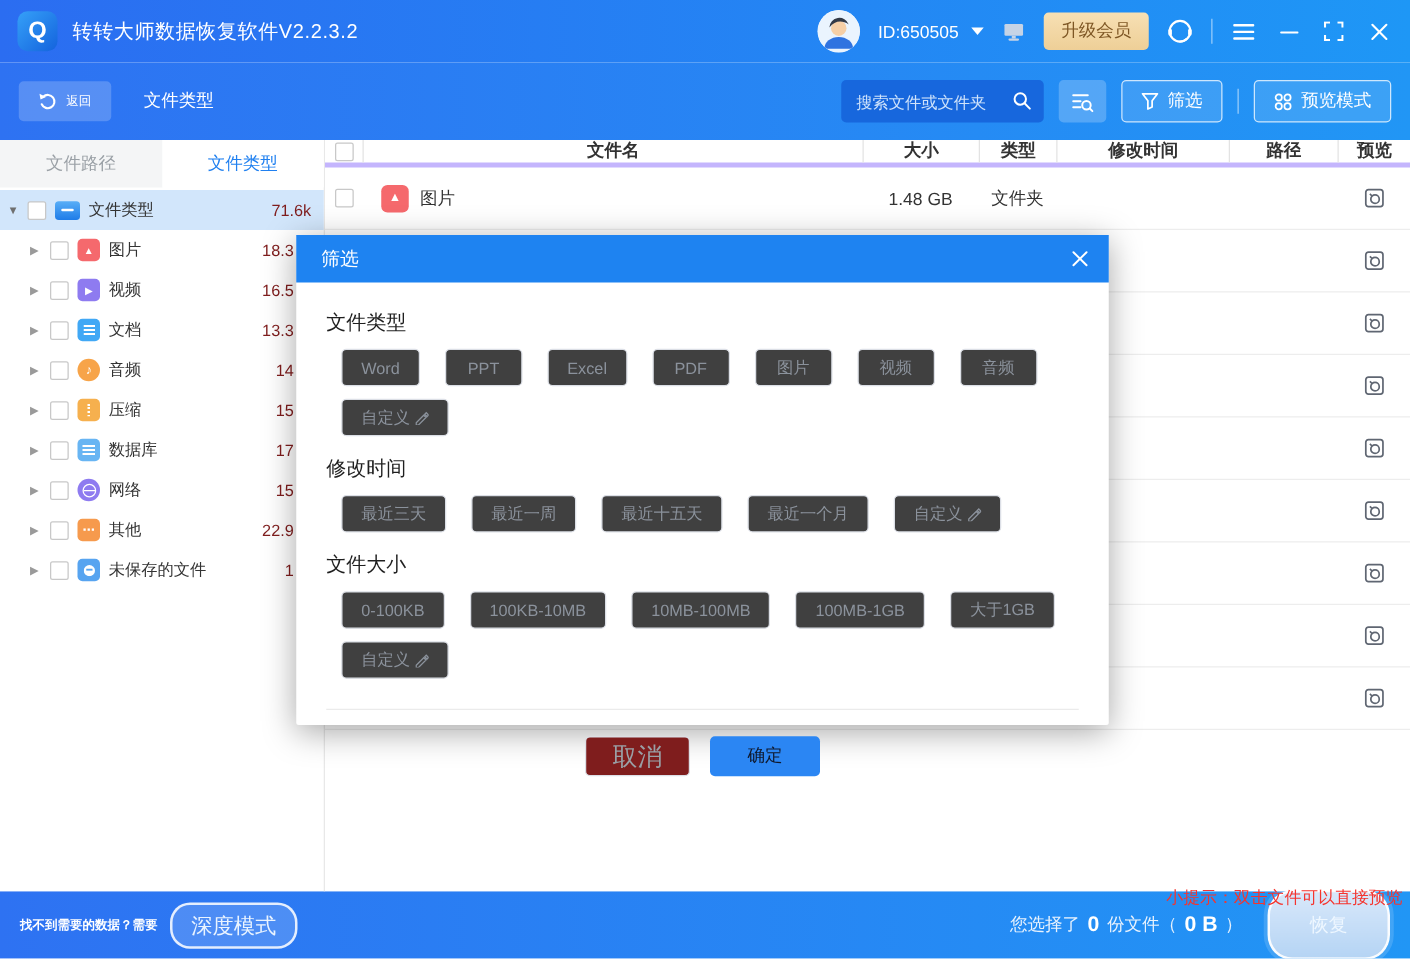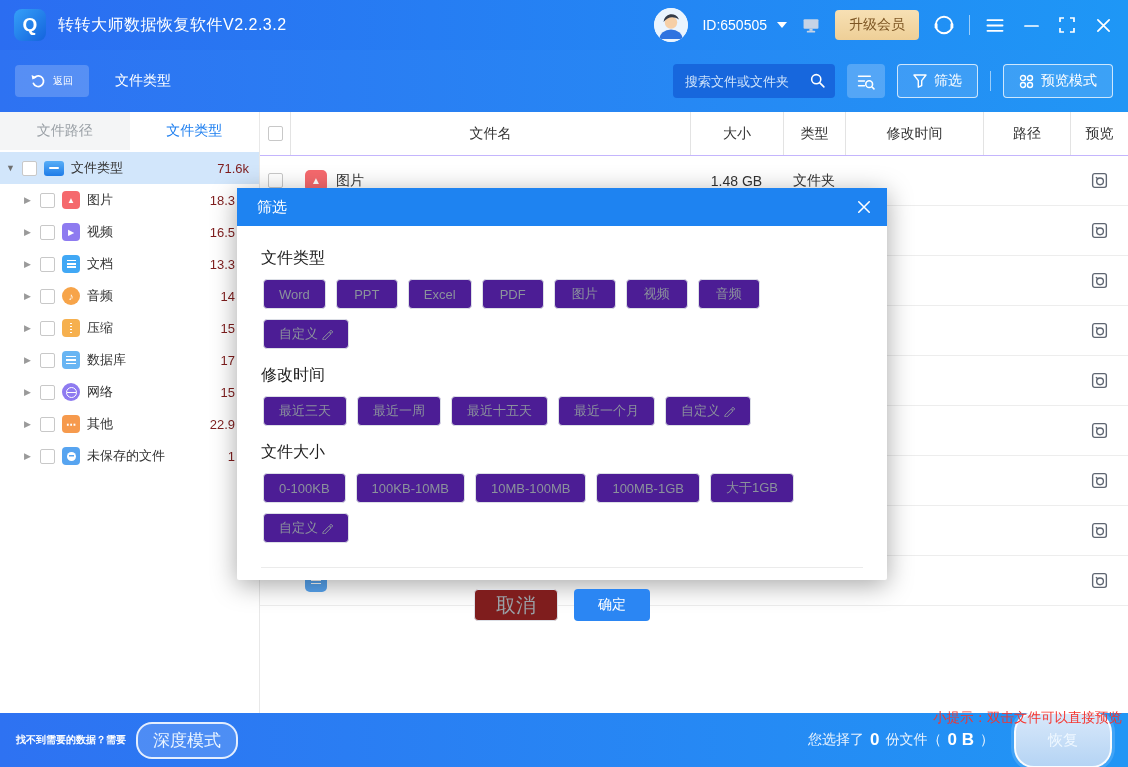--- a/index.html
+++ b/index.html
@@ -57,21 +57,21 @@
   .i-db { background:#68b5f3; } .i-db::before { content:""; width:10px; height:9px; background:repeating-linear-gradient(#fff 0 1.5px,transparent 1.5px 3.4px); }
   .i-net { background:#8e7bf0; border-radius:50%; } .i-net::before { content:""; width:9px; height:9px; border:1px solid #fff; border-radius:50%; background:linear-gradient(#fff,#fff) center/9px 1px no-repeat; }
   .i-other { background:#f69a4d; } .i-other::before { content:"⋯"; font-size:10px; font-weight:bold; }
   .i-unsaved { background:#57a4f0; } .i-unsaved::before { content:""; width:9px; height:9px; border-radius:50%; background:linear-gradient(#57a4f0,#57a4f0) center/5px 1.5px no-repeat,#fff; }
   .tlabel { flex:1; white-space:nowrap; overflow:hidden; }
   .tcount { margin-right:24px; color:#7f1d1d; }
   .tcount.first { margin-right:10px; }
 
   
   .table { flex:1; display:flex; flex-direction:column; background:#fff; }
-  .thead { display:flex; height:44px; border-bottom:1px solid #c4b5fd; align-items:stretch; }
+  .thead { display:flex; height:22px; border-bottom:4px solid #c4b5fd; align-items:stretch;font-weight:bold; }
   .hcell { display:flex; align-items:center; justify-content:center; font-size:14px; color:#333; border-left:1px solid #e3e3e3; }
   .hcell:first-child { border-left:none; }
   .c-cb { width:30px; flex:none; } .c-name { flex:1; } .c-size { width:93px; flex:none; }
   .c-type { width:62px; flex:none; } .c-mtime { width:138px; flex:none; } .c-path { width:87px; flex:none; } .c-prev { width:58px; flex:none; }
   .trow { display:flex; height:50px; border-bottom:1px solid #ededed; align-items:center; }
   .trow .cell { display:flex; align-items:center; justify-content:center; font-size:14px; color:#333; }
   .trow .c-name { justify-content:flex-start; padding-left:6px; }
   .fico { width:22px; height:22px; border-radius:5px; display:flex; align-items:center; justify-content:center; color:#fff; margin:0 9px 0 9px; flex:none; }
   .fico-image { background:#f5696d; } .fico-image::before { content:"▲"; font-size:10px; }
   .fico-blue { background:#57a4f0; } .fico-blue::before { content:""; width:10px; height:9px; background:repeating-linear-gradient(#fff 0 1.5px,transparent 1.5px 3.4px); }
@@ -88,25 +88,25 @@
   .sel-text b { font-size:17px; color:#fff; }
   .btn-recover { width:98px; height:56px; border-radius:20px; border:2px solid rgba(255,255,255,.9); background:linear-gradient(180deg,#d8e8fa,#b5d4f4); color:#eef7ff; font-size:15px; cursor:pointer; box-shadow:0 0 0 3px rgba(255,255,255,.15); }
 
   
   .modal { position:absolute; left:237px; top:188px; width:650px; height:392px; background:#fff; box-shadow:0 5px 26px rgba(0,0,0,.35); z-index:5; border-radius:2px; }
   .mhead { height:38px; background:#1e83f1; color:#fff; display:flex; align-items:center; padding:0 16px 0 20px; font-size:15px; }
   .mclose { margin-left:auto; background:none; border:none; cursor:pointer; display:flex; }
   .mbody { padding:6px 24px 0; }
   .msec-label { font-size:16px; color:#1f1f1f; margin-top:16px; }
   .mrow { display:flex; flex-wrap:wrap; }
-  .mbtn { height:30px; min-width:62px; padding:0 15px; margin:10px 8px 0 2px; background:#4c1d95; border:1px solid #dcdfe6; border-radius:4px; color:#8b929c; font-size:13px; cursor:pointer; display:inline-flex; align-items:center; justify-content:center; gap:3px; font-family:inherit; }
+  .mbtn { height:30px; min-width:62px; padding:0 15px; margin:10px 8px 0 12px; background:#404040; border:1px solid #dcdfe6; border-radius:4px; color:#8b929c; font-size:13px; cursor:pointer; display:inline-flex; align-items:center; justify-content:center; gap:3px; font-family:inherit; }
   .mdivider { border-top:1px solid #ebebeb; margin:24px 0 0; }
   .mactions { display:flex; justify-content:center; gap:16px; padding-top:21px; }
   .btn-cancel { width:84px; height:32px; background:#7f1d1d; border:1px solid #dcdfe6; border-radius:4px; color:#9aa0a6; font-size:20px; cursor:pointer; font-family:inherit; }
-  .btn-confirm { width:76px; height:32px; background:#2b86f3; border:none; border-radius:4px; color:#ffffff; font-size:14px; cursor:pointer; font-family:inherit; }
+  .btn-confirm { width:88px; height:32px; background:#2b86f3; border:none; border-radius:4px; color:#0f172a; font-size:14px; cursor:pointer; font-family:inherit; }
 </style>
 </head>
 <body>
 
 <div class="app">
 
   <div class="titlebar">
     <div class="logo">Q</div>
     <div class="app-title">转转大师数据恢复软件V2.2.3.2</div>
     <div class="tb-right">

